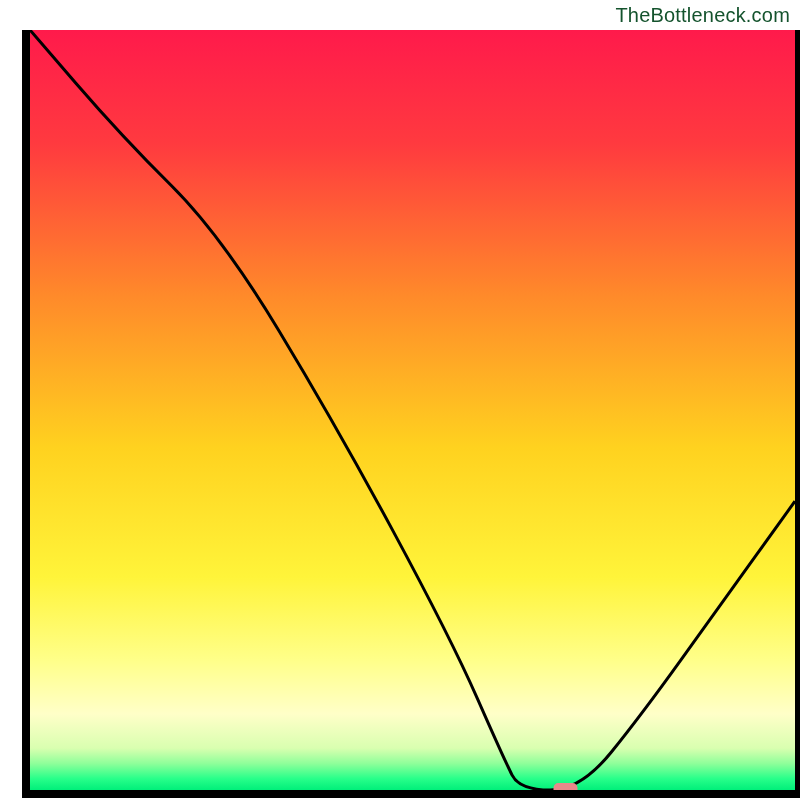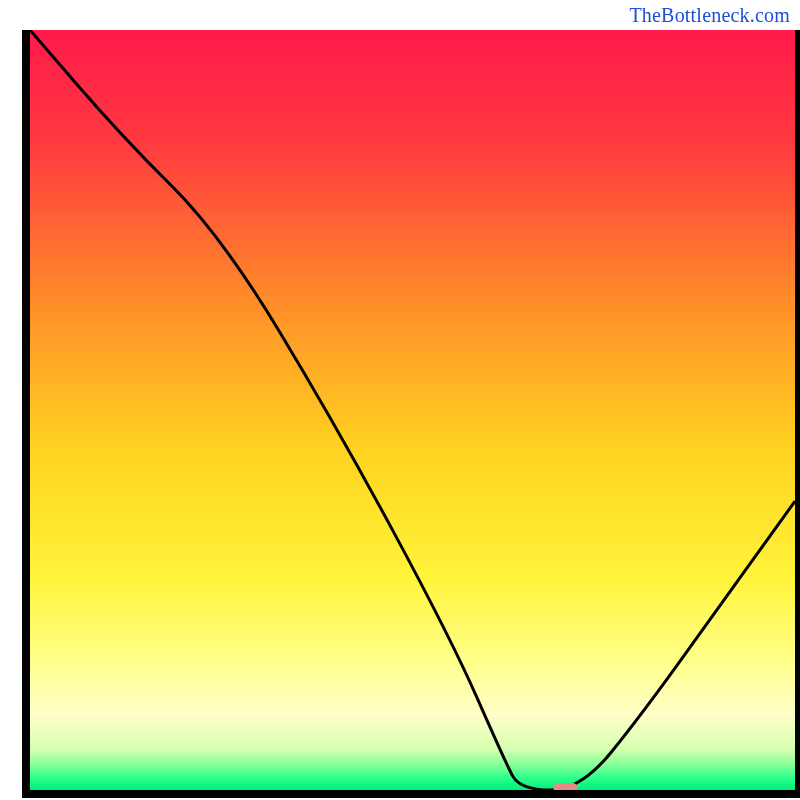--- a/index.html
+++ b/index.html
@@ -15,24 +15,23 @@
     position: relative;
     width: 800px;
     height: 800px;
   }
   .watermark {
     position: absolute;
     top: 4px;
     right: 10px;
     font-size: 20px;
     font-weight: 500;
-    color: #1d4ed8;
+    color: #14532d;
     letter-spacing: 0.2px;
     z-index: 5;
-    font-family: Liberation Serif, serif;
   }
   svg.chart {
     position: absolute;
     left: 0;
     top: 0;
     width: 800px;
     height: 800px;
   }
 </style>
 </head>

